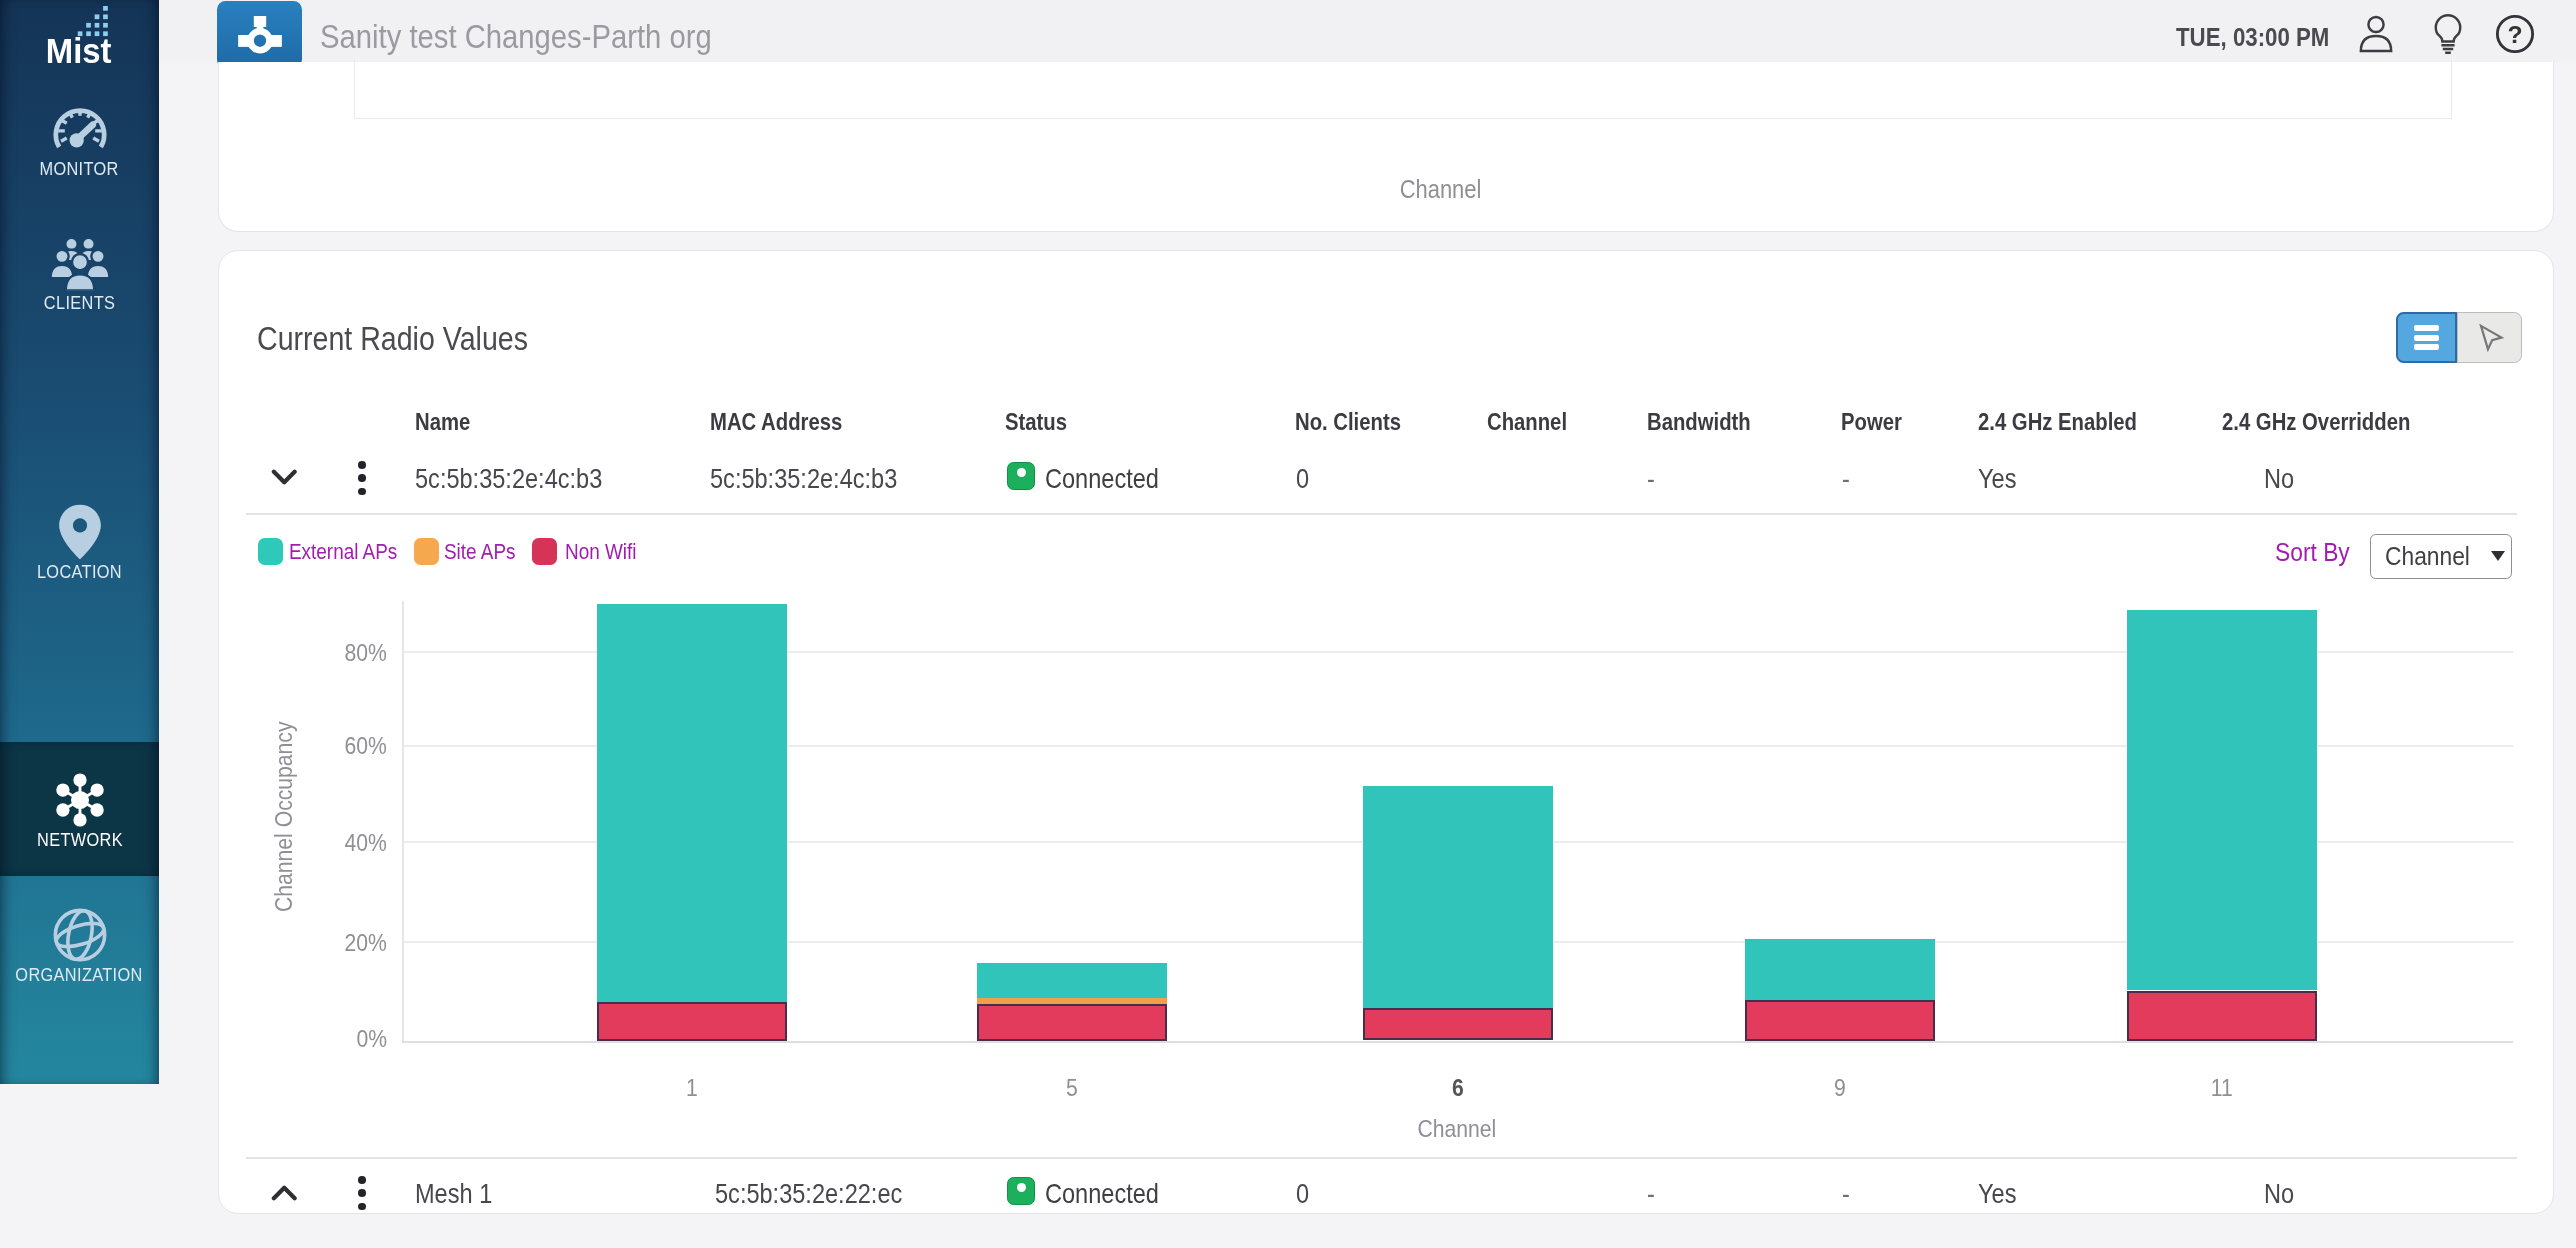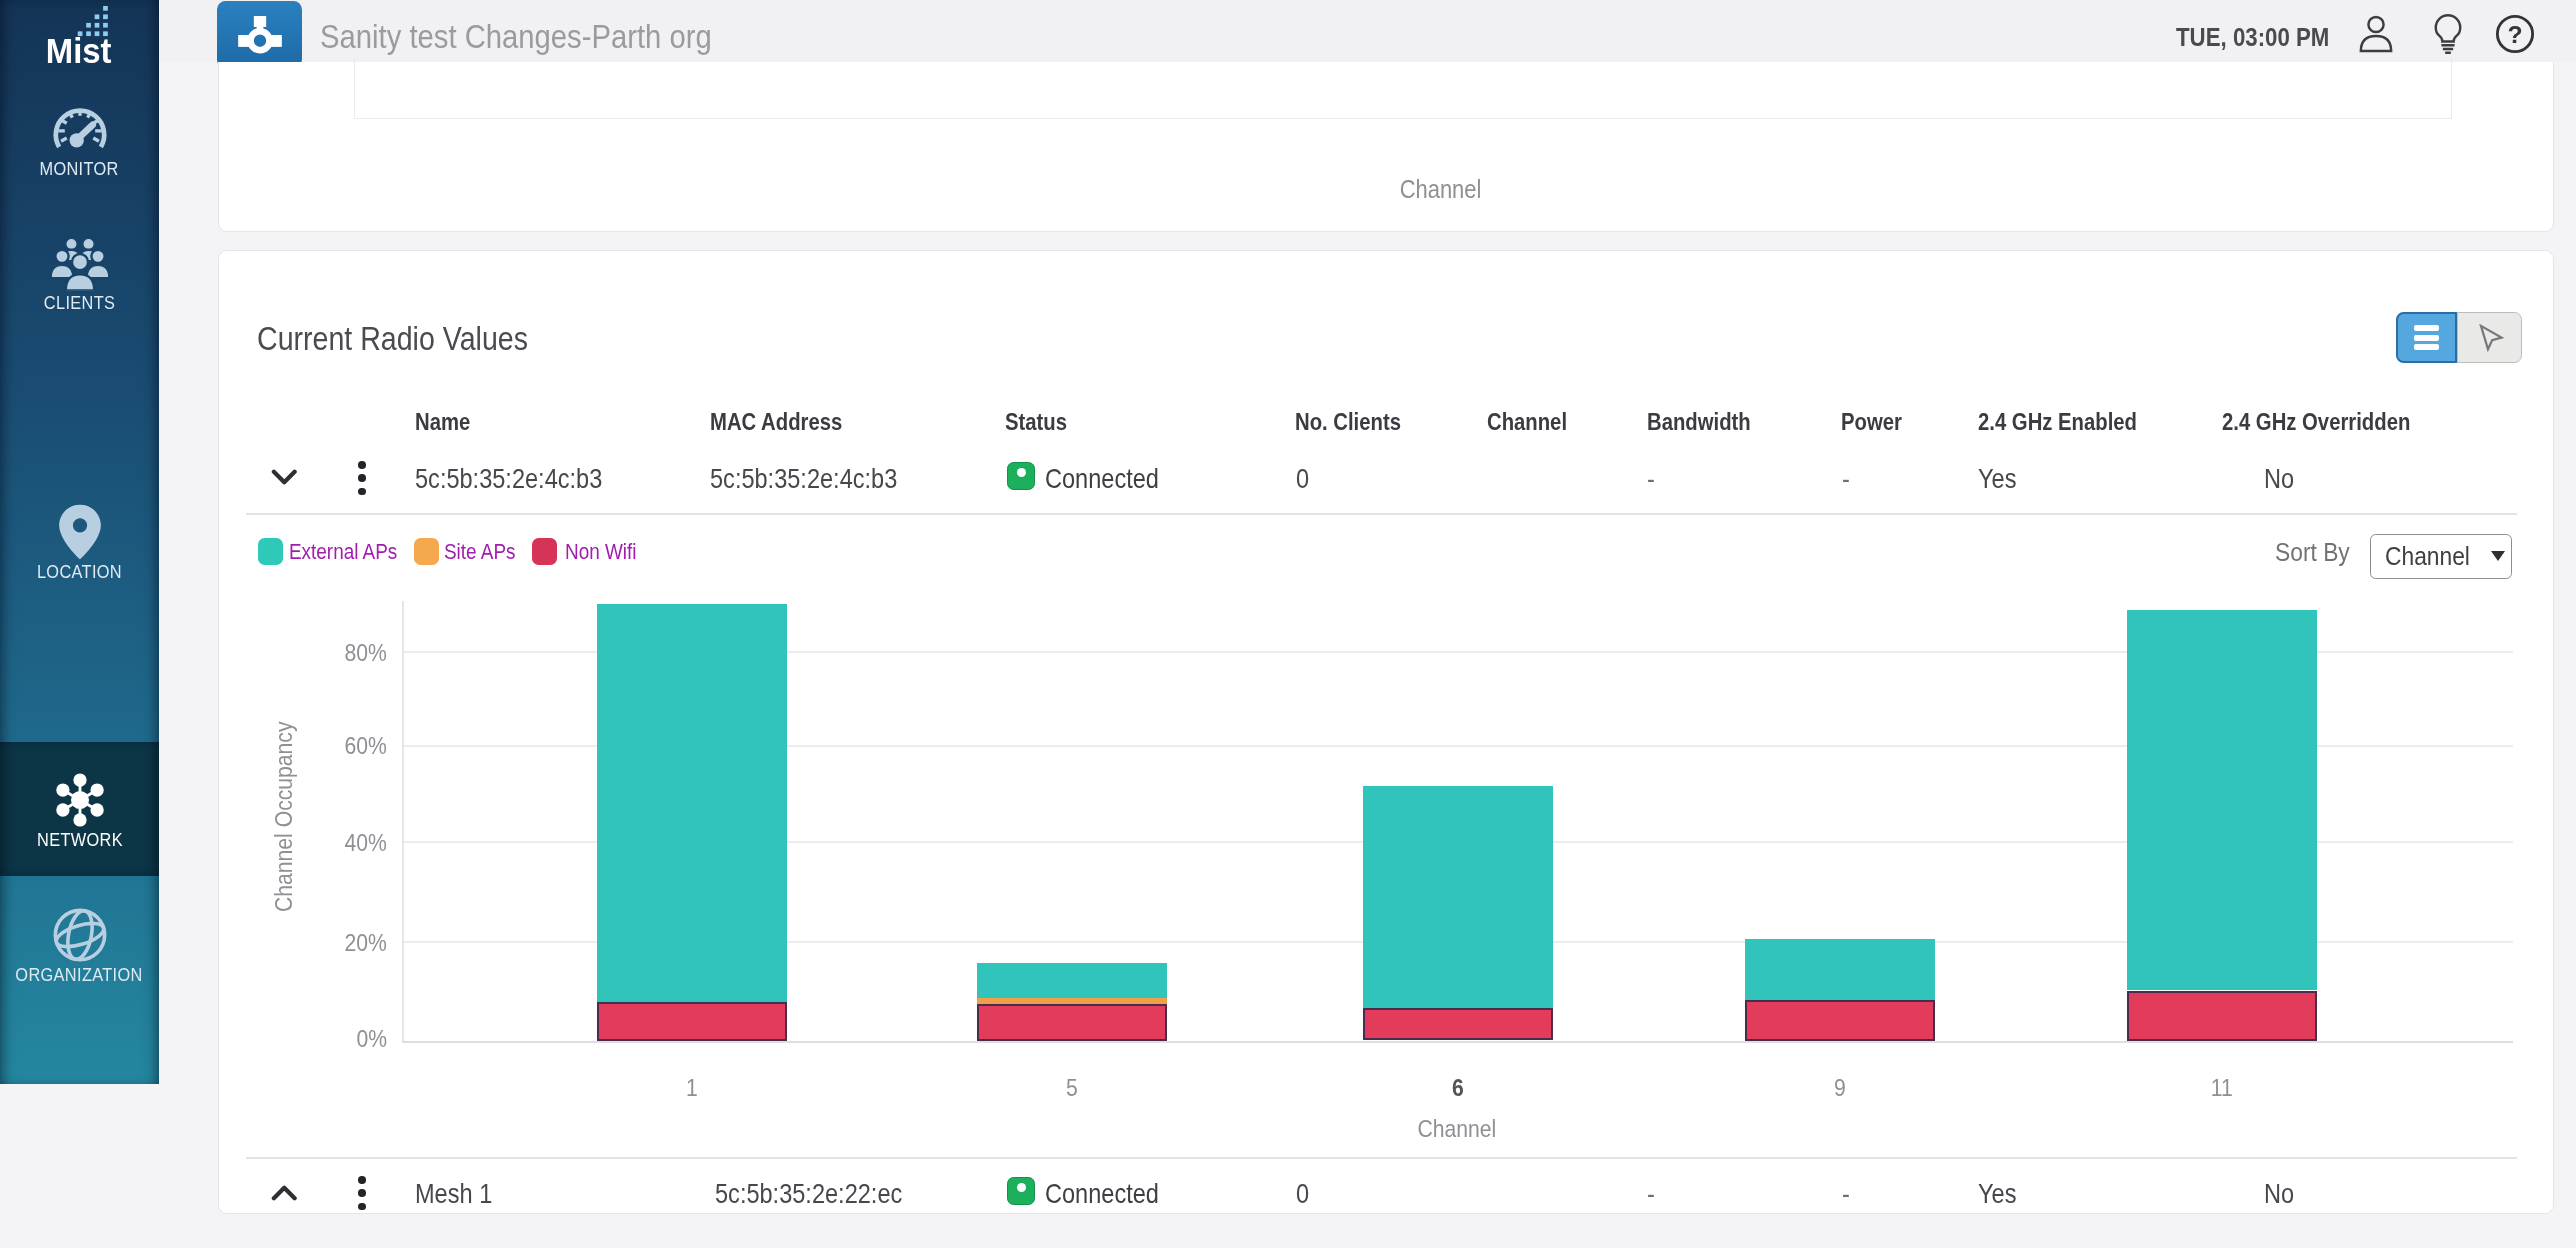--- a/index.html
+++ b/index.html
@@ -20,21 +20,21 @@
   .navactive { background:#0c3546; box-shadow:inset 9.5px 0 13.2px -7.6px rgba(0,5,20,.55), inset -9.5px 0 13.2px -7.6px rgba(0,5,20,.55); }
 
   
   #header { position:absolute; left:159px; top:0; width:2417px; height:62px; background:#f1f1f4; }
   #orgicon { position:absolute; left:217px; top:0.9px; width:85px; height:67px; border-radius:8.5px;
     background:linear-gradient(180deg,#2b80bf,#1d6aa6); }
   #title { position:absolute; left:320px; top:19px; line-height:35px; font-size:34px; color:#9a9aa0; }
   #clock { position:absolute; left:2176px; top:23.6px; line-height:26.5px; font-size:26.5px; font-weight:bold; color:#4a4a50; }
 
   
-  .card { position:absolute; background:#fff; border:1.9px solid #e5e5e8; border-radius:9px; }
+  .card { position:absolute; background:#fff; border:1.9px solid #e5e5e8; border-radius:20px; }
   #card1 { left:218px; top:62px; width:2336px; height:170px; border-top:none; border-top-left-radius:0; border-top-right-radius:0; }
   #card1 .inner { position:absolute; left:135px; top:-3.8px; width:2098px; height:61px; border:1.9px solid #ebebee; border-top:none; }
   #card1 .xlabel { position:absolute; left:1127px; top:113px; width:189px; text-align:center; font-size:25.5px; color:#8f8f95; }
 
   #card2 { left:218px; top:250px; width:2336px; height:964px; }
   #c2title { position:absolute; left:38px; top:68px; font-size:34px; color:#4a4a50; }
 
   .th { position:absolute; top:158px; font-size:23.6px; font-weight:bold; color:#3b3b41; }
   .td { position:absolute; font-size:27.4px; color:#47474d; }
   .sep { position:absolute; left:27.4px; width:2271px; height:1.9px; background:#e3e3e6; }
@@ -230,21 +230,21 @@
 
   <div class="sep" style="top:262px"></div>
 
   <div class="legend-sq" style="left:39px; top:287px; background:#2ec9b9"></div>
   <div class="legend-tx" style="left:70px; top:287px"><span class="nx">External APs</span></div>
   <div class="legend-sq" style="left:195px; top:287px; background:#f5a84e"></div>
   <div class="legend-tx" style="left:225px; top:287px"><span class="nx">Site APs</span></div>
   <div class="legend-sq" style="left:313px; top:287px; background:#d63457"></div>
   <div class="legend-tx" style="left:346px; top:287px"><span class="nx">Non Wifi</span></div>
 
-  <div class="abs" style="left:2056px; top:288px; font-size:26.5px; line-height:26.5px; color:#737373"><span class="nx">Sort By</span></div>
+  <div class="abs" style="left:2056px; top:288px; font-size:26.5px; line-height:26.5px; color:#a21caf"><span class="nx">Sort By</span></div>
   <div class="abs" style="left:2151px; top:283px; width:142px; height:45px; border:1.9px solid #8d8d93; border-radius:5.7px; background:#fff">
     <div class="abs" style="left:14px; top:7.6px; font-size:26.5px; line-height:26.5px; color:#3e3e44"><span class="nx">Channel</span></div>
     <div class="abs" style="left:120px; top:16px; width:0; height:0; border-left:7.6px solid transparent; border-right:7.6px solid transparent; border-top:10.4px solid #2e2e34"></div>
   </div>
 
   <div class="abs" style="left:-44px; top:554px; width:218px; height:26.5px; line-height:26.5px; font-size:24.6px; color:#8f8f95; text-align:center; white-space:nowrap; transform:rotate(-90deg) scaleX(.86); transform-origin:center;">Channel Occupancy</div>
 
   <div class="grid" style="top:400px"></div>
   <div class="grid" style="top:494px"></div>
   <div class="grid" style="top:590px"></div>

